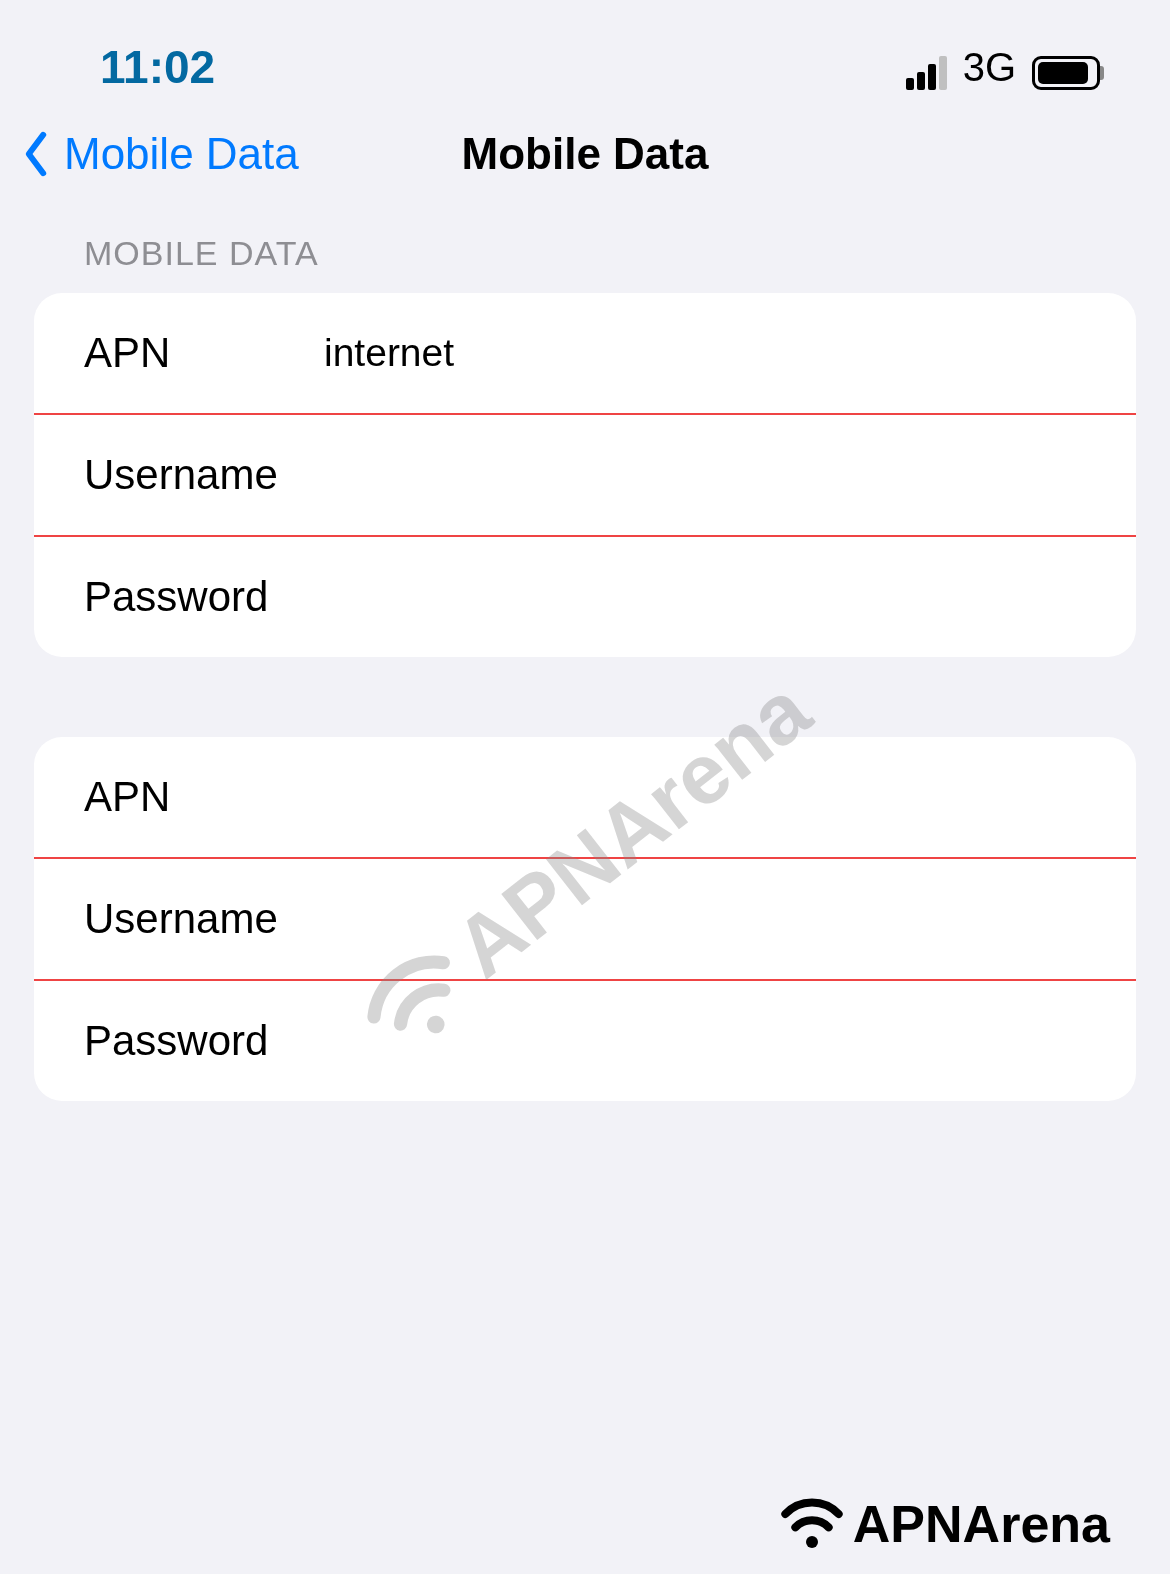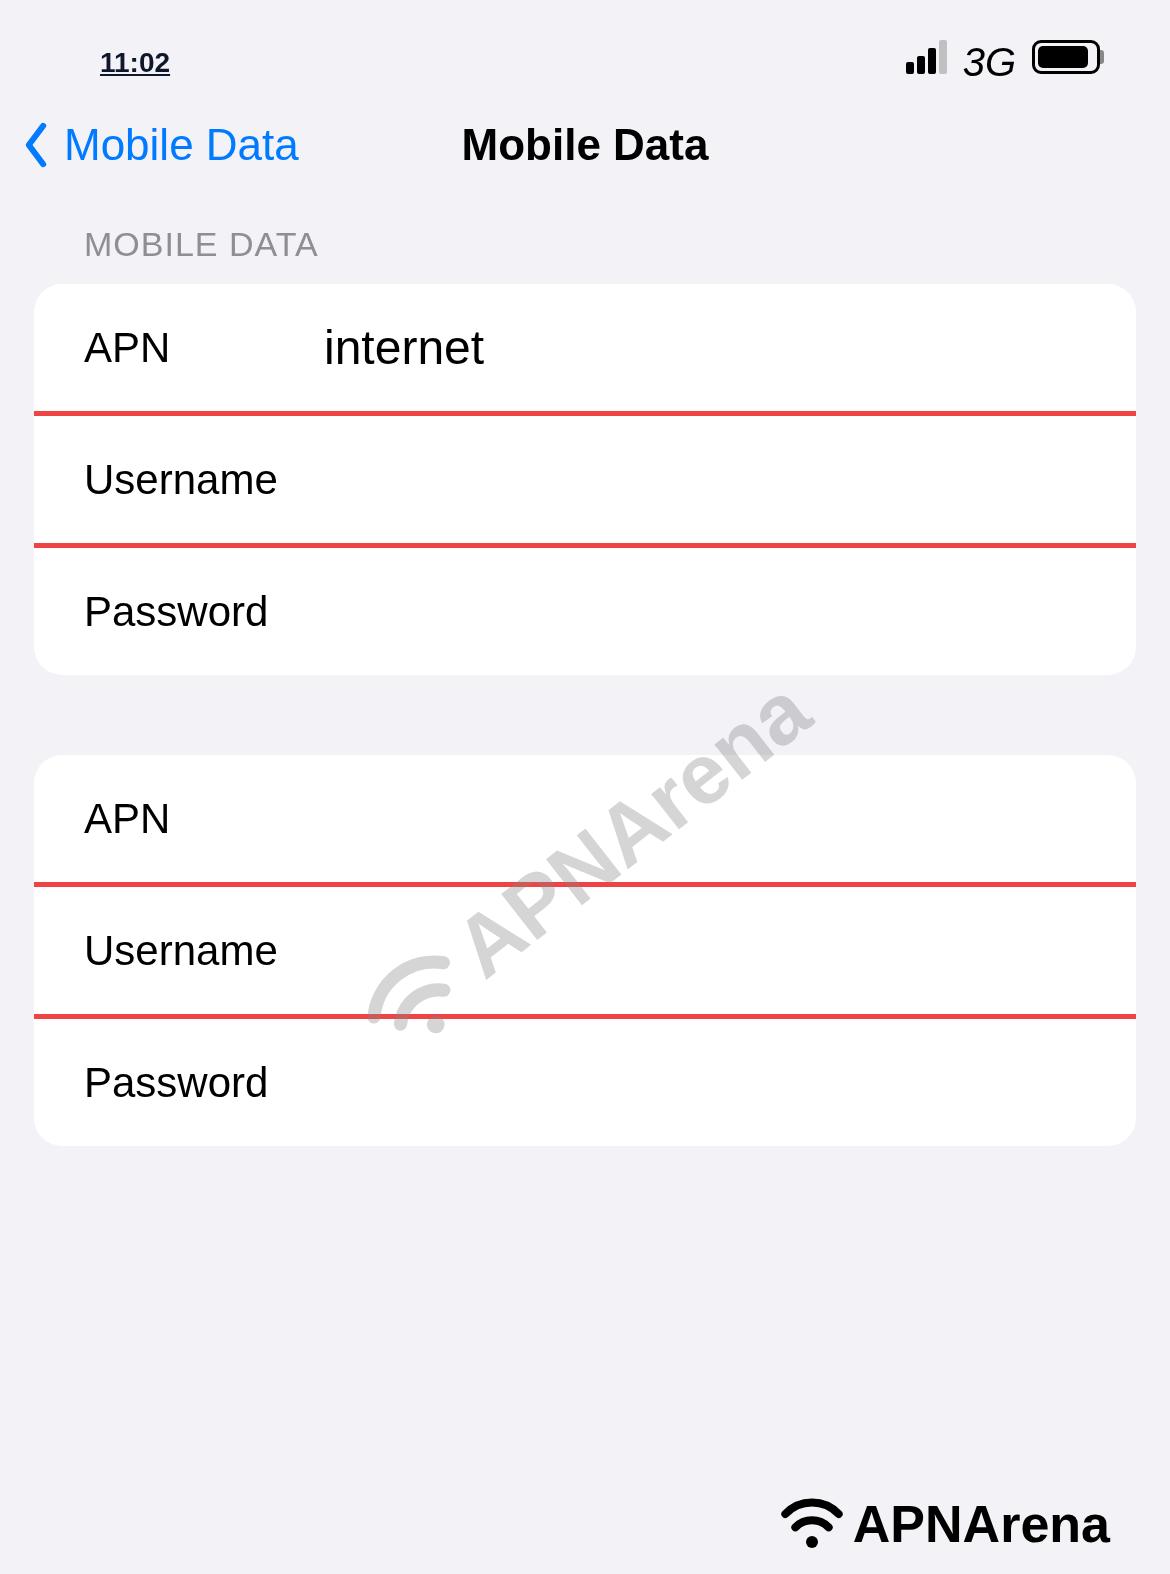--- a/index.html
+++ b/index.html
@@ -15,30 +15,28 @@
       position: relative;
       overflow: hidden;
     }
     .status-bar {
       display: flex;
       justify-content: space-between;
       align-items: center;
       padding: 40px 70px 20px 100px;
     }
     .status-time {
-      font-size: 28px;
+      font-size: 46px;
       font-weight: 700;
-      color: #0f172a;
-      text-decoration: underline;
+      color: #0369a1;
     }
     .status-right {
       display: flex;
-      align-items: flex-start;
+      align-items: flex-end;
       gap: 16px;
-      font-style: italic;
     }
     .signal-bars {
       display: flex;
       align-items: flex-end;
       gap: 3px;
     }
     .signal-bar {
       width: 8px;
       background: #000;
       border-radius: 2px;
@@ -123,35 +121,35 @@
     }
     .field-group {
       background: #ffffff;
       border-radius: 28px;
       overflow: hidden;
     }
     .field-row {
       display: flex;
       align-items: center;
       padding: 36px 50px;
-      border-bottom: 5px solid #ef4444;
+      border-bottom: 2px solid #ef4444;
     }
     .field-row:last-child {
       border-bottom: none;
       justify-content: flex-end;
     }
     .field-label {
       font-size: 42px;
       font-weight: 400;
       color: #000;
       width: 240px;
       flex-shrink: 0;
     }
     .field-input {
-      font-size: 48px;
+      font-size: 39px;
       font-weight: 400;
       color: #000;
       border: none;
       outline: none;
       flex: 1;
       background: transparent;
     }
     .section-gap {
       height: 80px;
     }

